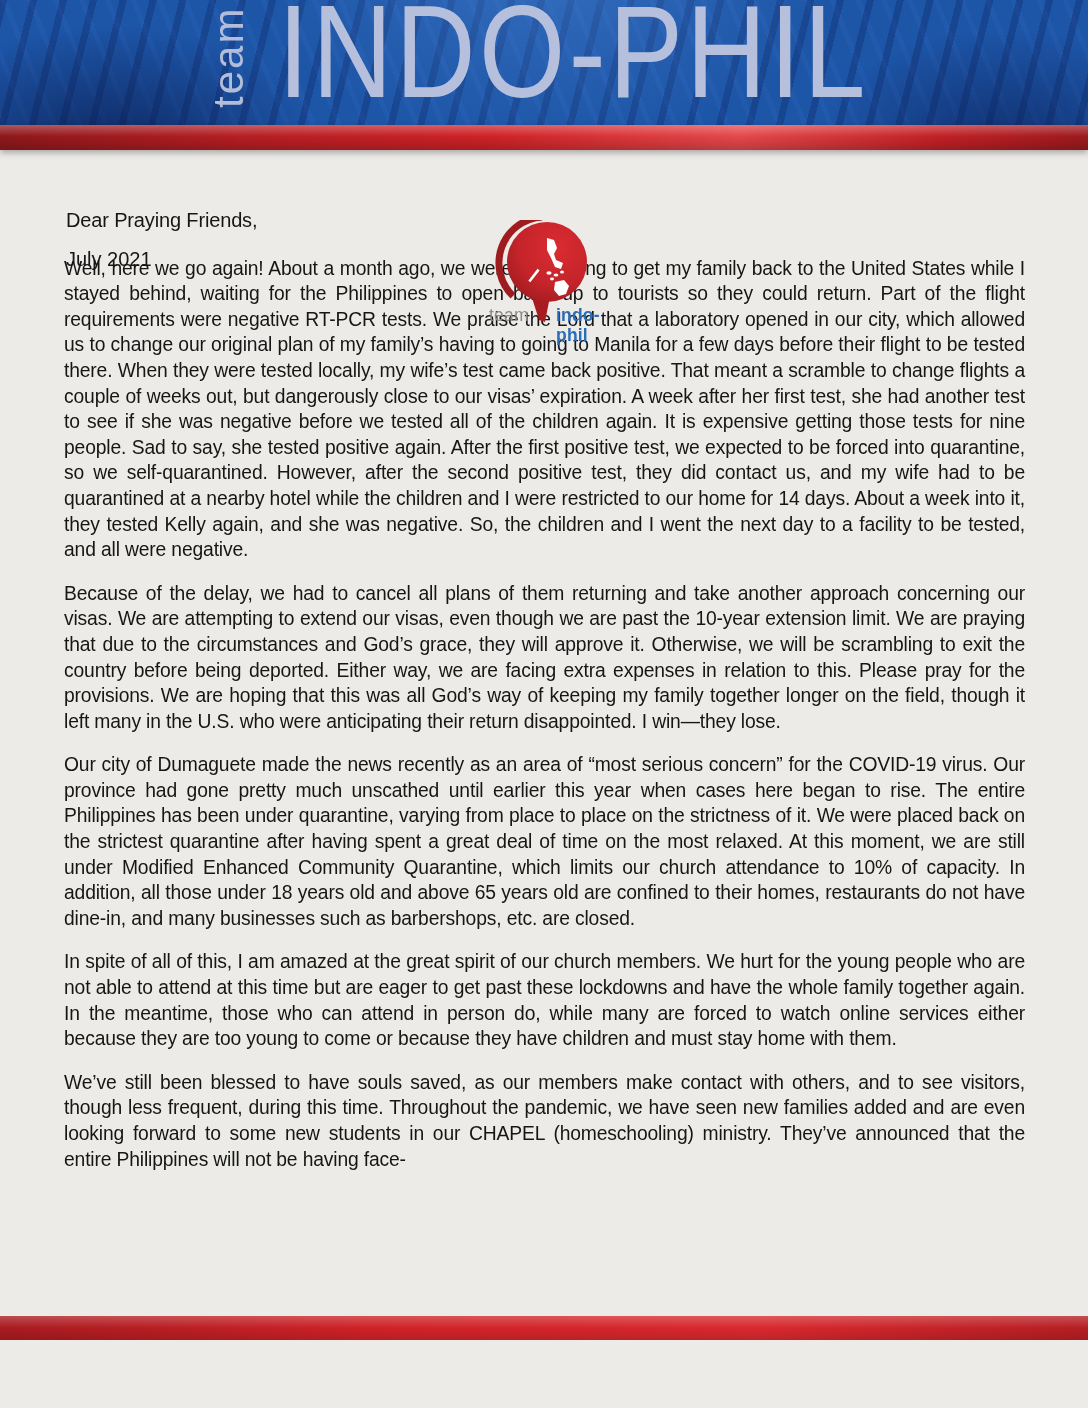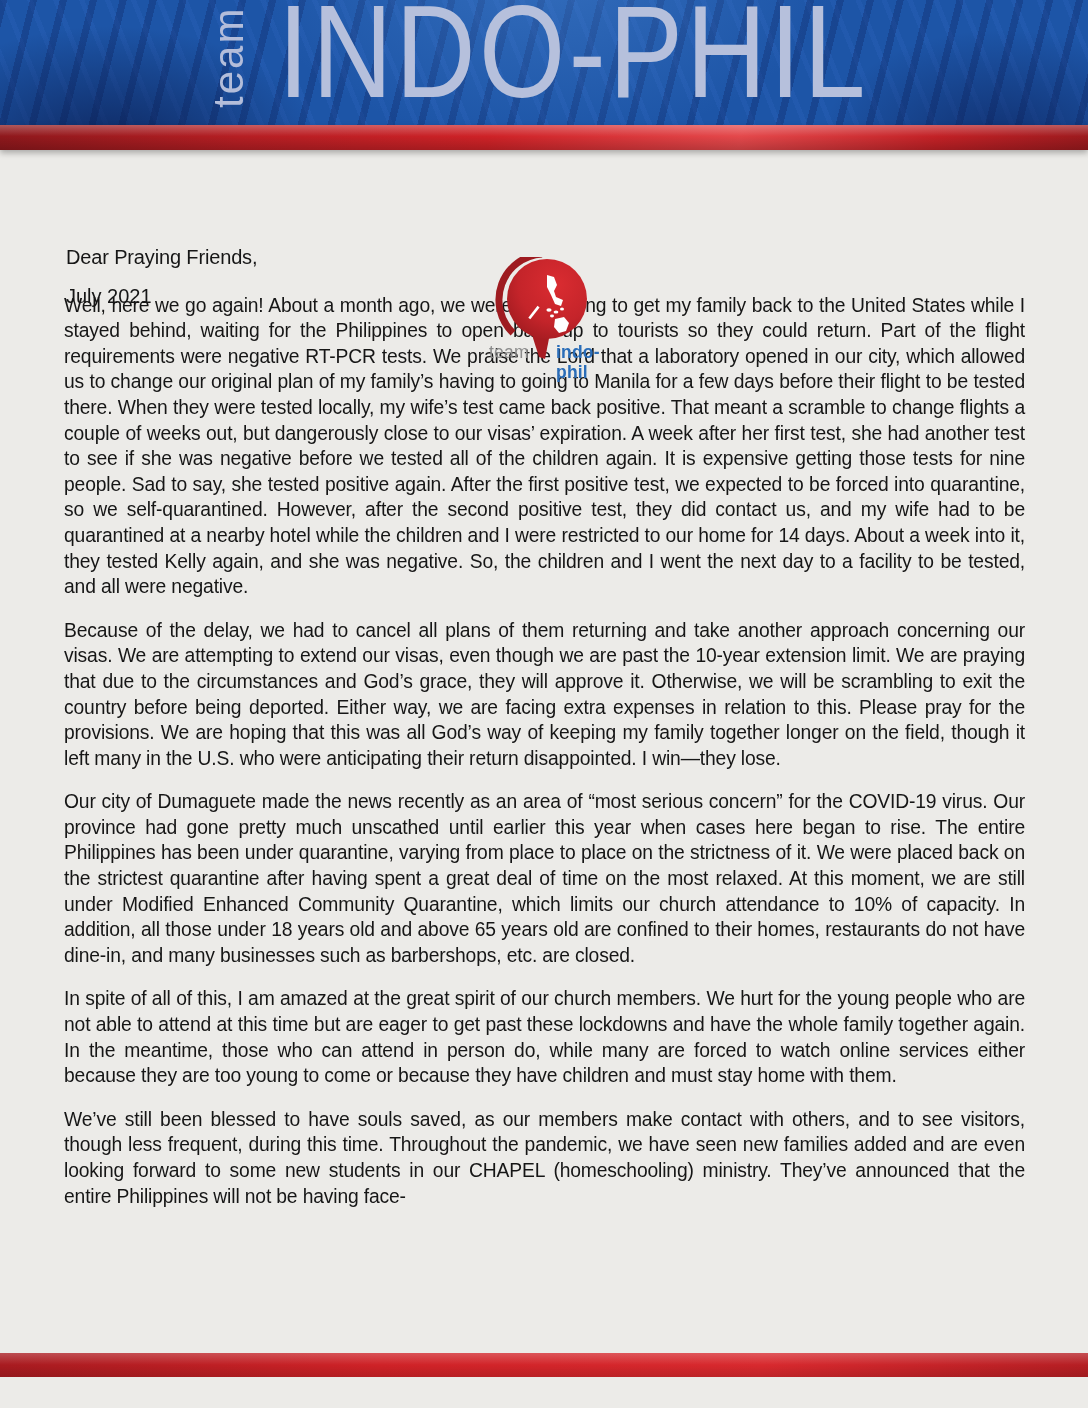--- a/index.html
+++ b/index.html
@@ -61,21 +61,21 @@
   .letter .date{
     position:absolute;left:66px;top:40px;
     font-size:20px;
   }
   .letter .text p{
     margin:18px 0 0 0;
     font-size:19.3px;line-height:25.6px;letter-spacing:-.15px;
     text-align:justify;
   }
   .letter .text p.salutation{
-    margin:95px 0 0 2px;text-align:left;font-size:20px;
+    margin:58px 0 0 2px;text-align:left;font-size:20px;
   }
   .letter .text p.para-1{margin-top:22px;}
 
   
   .tip-logo{
     position:absolute;left:50%;top:12px;transform:translateX(-50%);
     width:170px;height:110px;
   }
   .tip-logo svg{position:absolute;left:0;top:0;}
   .tip-logo .wm{position:absolute;top:85px;left:0;width:100%;height:22px;font-size:17.5px;line-height:20px;}

